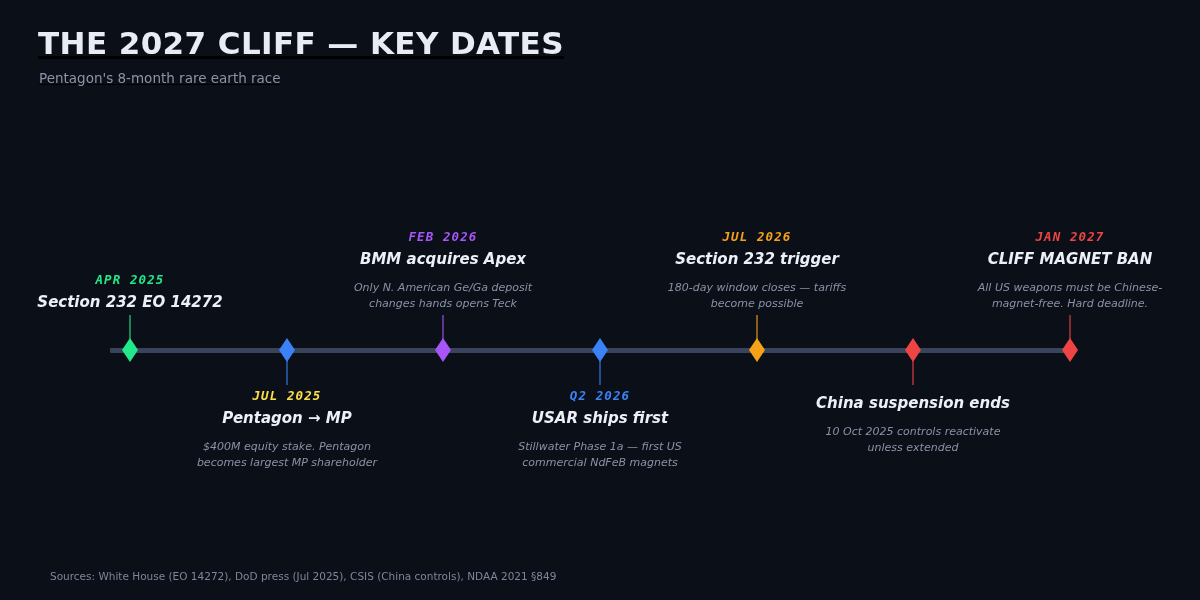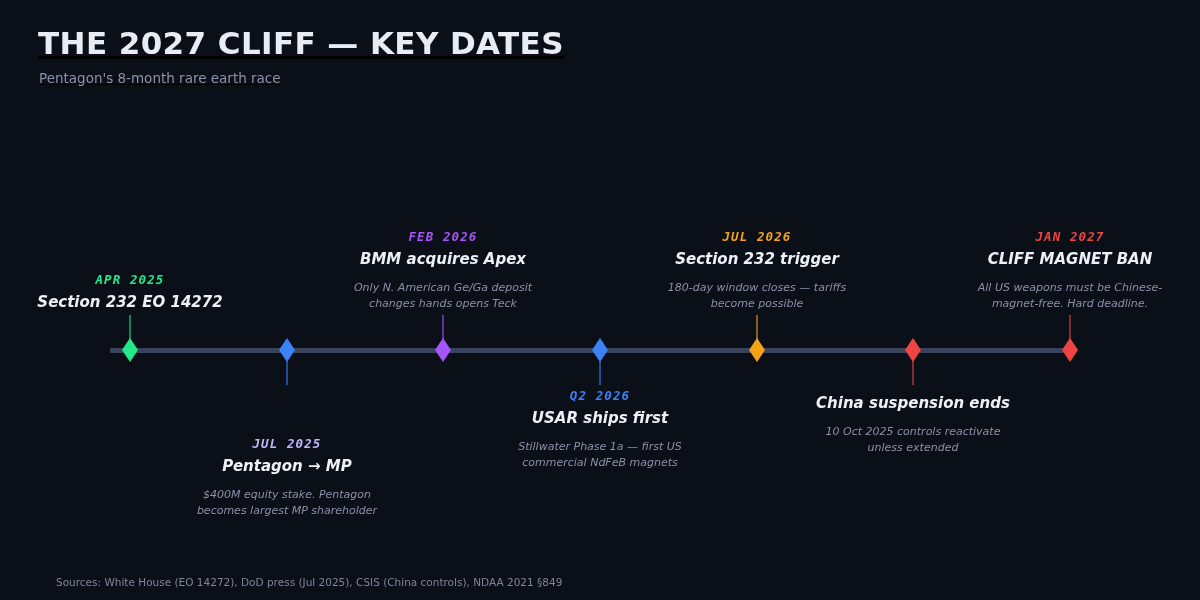--- a/index.html
+++ b/index.html
@@ -152,21 +152,21 @@
   
   #sources {
     position: absolute;
     left: 38px;
     top: 558px;
     font-family: "DejaVu Sans", "Liberation Sans", sans-serif;
     font-size: 10.5px;
     color: #7e869b;
     line-height: 1.3;
     white-space: nowrap;
-    margin: 18px;
+    margin: 12px;
   }
 </style>
 </head>
 <body style="background: rgb(11, 15, 24);">
 
 <div id="header">
   <h1 id="page-title" style="color: rgb(232, 236, 244);">THE 2027 CLIFF — KEY DATES</h1>
   <p id="page-subtitle" style="color: rgb(139, 147, 167);">Pentagon's 8-month rare earth race</p>
 </div>
 
@@ -182,21 +182,21 @@
           <p class="ev-date" style="color: rgb(34, 232, 138);">APR 2025</p>
           <p class="ev-title" style="color: rgb(237, 241, 247);">Section 232 EO 14272</p>
         </div>
       </div>
       <div class="event" style="left: 287px; top: 350px;">
         <div class="stem down" style="background: rgb(59, 130, 246); opacity: 0.55;"></div>
         <div class="marker">
           <div class="marker-inner" style="background: rgb(59, 130, 246);"></div>
         </div>
         <div class="label-block below">
-          <p class="ev-date" style="color: #c4b5fd; margin-top: 48px;">JUL 2025</p>
+          <p class="ev-date" style="color: #fde047;">JUL 2025</p>
           <p class="ev-title" style="color: rgb(237, 241, 247);">Pentagon → MP</p>
           <p class="ev-desc" style="color: rgb(138, 146, 166);">$400M equity stake. Pentagon becomes largest MP shareholder</p>
         </div>
       </div>
       <div class="event" style="left: 443px; top: 350px;">
         <div class="stem up" style="background: rgb(168, 85, 247); opacity: 0.55;"></div>
         <div class="marker">
           <div class="marker-inner" style="background: rgb(168, 85, 247);"></div>
         </div>
         <div class="label-block above">

